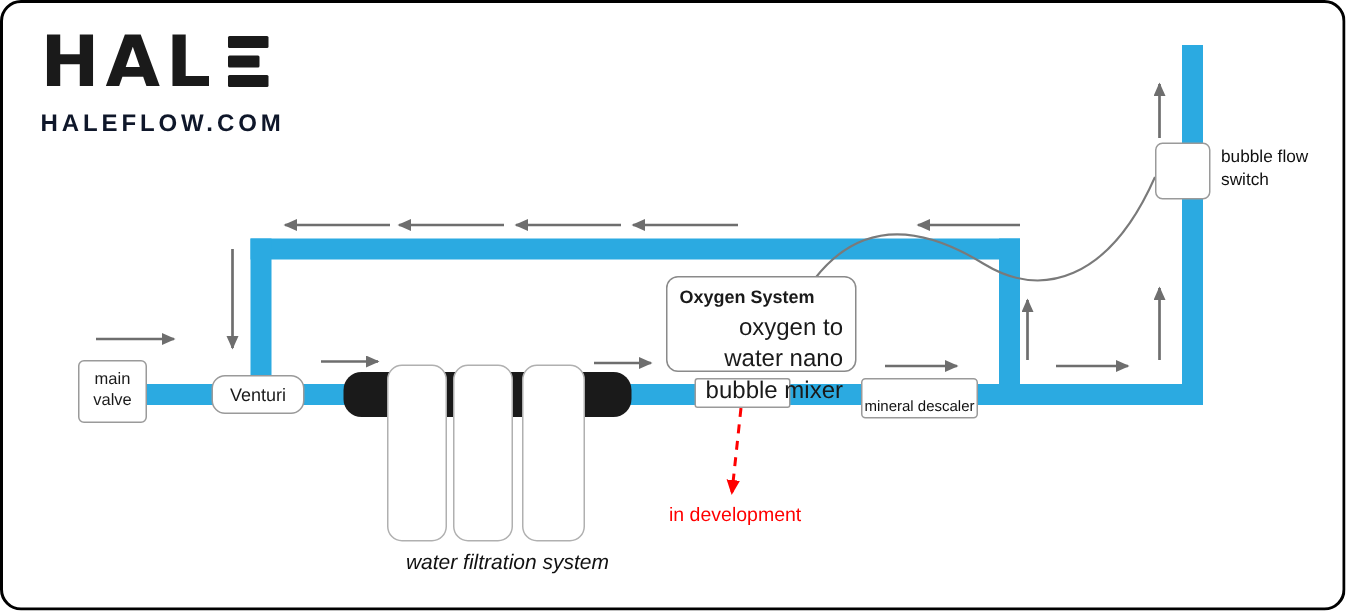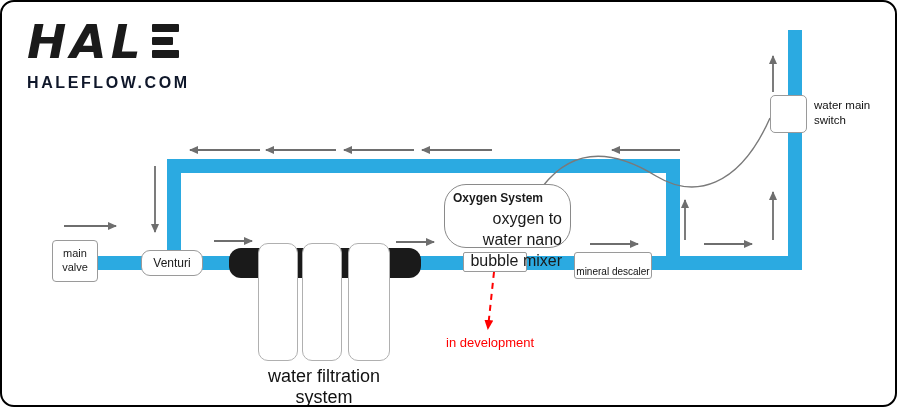--- a/index.html
+++ b/index.html
@@ -9,21 +9,21 @@
     --component-black:#1A1A1A;
   }
   html,body{margin:0;padding:0;background:#fff;}
   body{font-family:"Liberation Sans","DejaVu Sans",sans-serif;color:#1a1a1a;}
   .canvas{
     position:relative;width:897px;height:407px;box-sizing:border-box;
     background:#fff;border:2px solid #000;border-radius:14px;overflow:hidden;
   }
   
   .logo{position:absolute;left:25px;top:16px;z-index:6;}
-  .logo-row{display:flex;align-items:center;gap:7px;font-style:italic;}
+  .logo-row{display:flex;align-items:center;gap:7px;}
   .logo-hal{font-family:"DejaVu Sans","Liberation Sans",sans-serif;font-weight:bold;font-size:47px;line-height:1;letter-spacing:4px;color:#1a1a1a;}
   .logo-e{display:flex;flex-direction:column;justify-content:space-between;height:34px;width:27px;margin-bottom:1px;}
   .logo-e i{display:block;height:8px;background:#1a1a1a;border-radius:1px;}
   .logo-e i:nth-child(1){width:27px;}
   .logo-e i:nth-child(2){width:21px;}
   .logo-e i:nth-child(3){width:27px;}
   .tagline{margin-top:9px;font-weight:bold;font-size:16px;letter-spacing:2.6px;color:#0f172a;}
   
   .pipe{position:absolute;background:var(--pipe);z-index:1;}
   
@@ -106,30 +106,30 @@
 
   <div class="box" style="left:50px;top:238px;width:46px;height:42px;border-radius:4px;font-size:11px;line-height:1.25;">
     <span>main valve</span>
   </div>
 
   <div class="black-bar" style="left:227px;top:246px;width:192px;height:30px;"></div>
 
   <div class="filter" style="left:256px;top:241px;width:40px;height:118px;"></div>
   <div class="filter" style="left:300px;top:241px;width:40px;height:118px;"></div>
   <div class="filter" style="left:346px;top:241px;width:42px;height:118px;"></div>
-  <div class="lbl" style="left:240px;top:364px;width:164px;text-align:center;font-size:18px;">water filtration system</div>
+  <div class="lbl" style="left:240px;top:364px;width:164px;text-align:right;font-size:14px;font-style:italic;">water filtration system</div>
 
   <div class="box" style="left:461px;top:250px;width:64px;height:20px;border-radius:2px;"></div>
 
-  <div class="oxy-box" style="left:442px;top:182px;width:127px;height:64px;border-radius:22px;">
+  <div class="oxy-box" style="left:442px;top:182px;width:127px;height:64px;">
     <div class="oxy-title">Oxygen System</div>
     <div class="oxy-desc">oxygen to water nano bubble mixer</div>
   </div>
 
   <div class="in-dev" style="left:444px;top:333px;text-align:right;">in development</div>
 
   <div class="box" style="left:572px;top:250px;width:78px;height:27px;border-radius:3px;"></div>
   <div class="lbl" style="left:570px;top:264px;width:82px;text-align:center;font-size:10px;">mineral descaler</div>
 
   <div class="box" style="left:768px;top:93px;width:37px;height:38px;border-radius:5px;"></div>
-  <div class="lbl" style="left:812px;top:96px;width:68px;font-size:11.5px;line-height:1.3;">water main switch</div>
+  <div class="lbl" style="left:812px;top:96px;width:68px;font-size:11.5px;line-height:1.3;">bubble flow switch</div>
 
 </div>
 
 </body></html>

